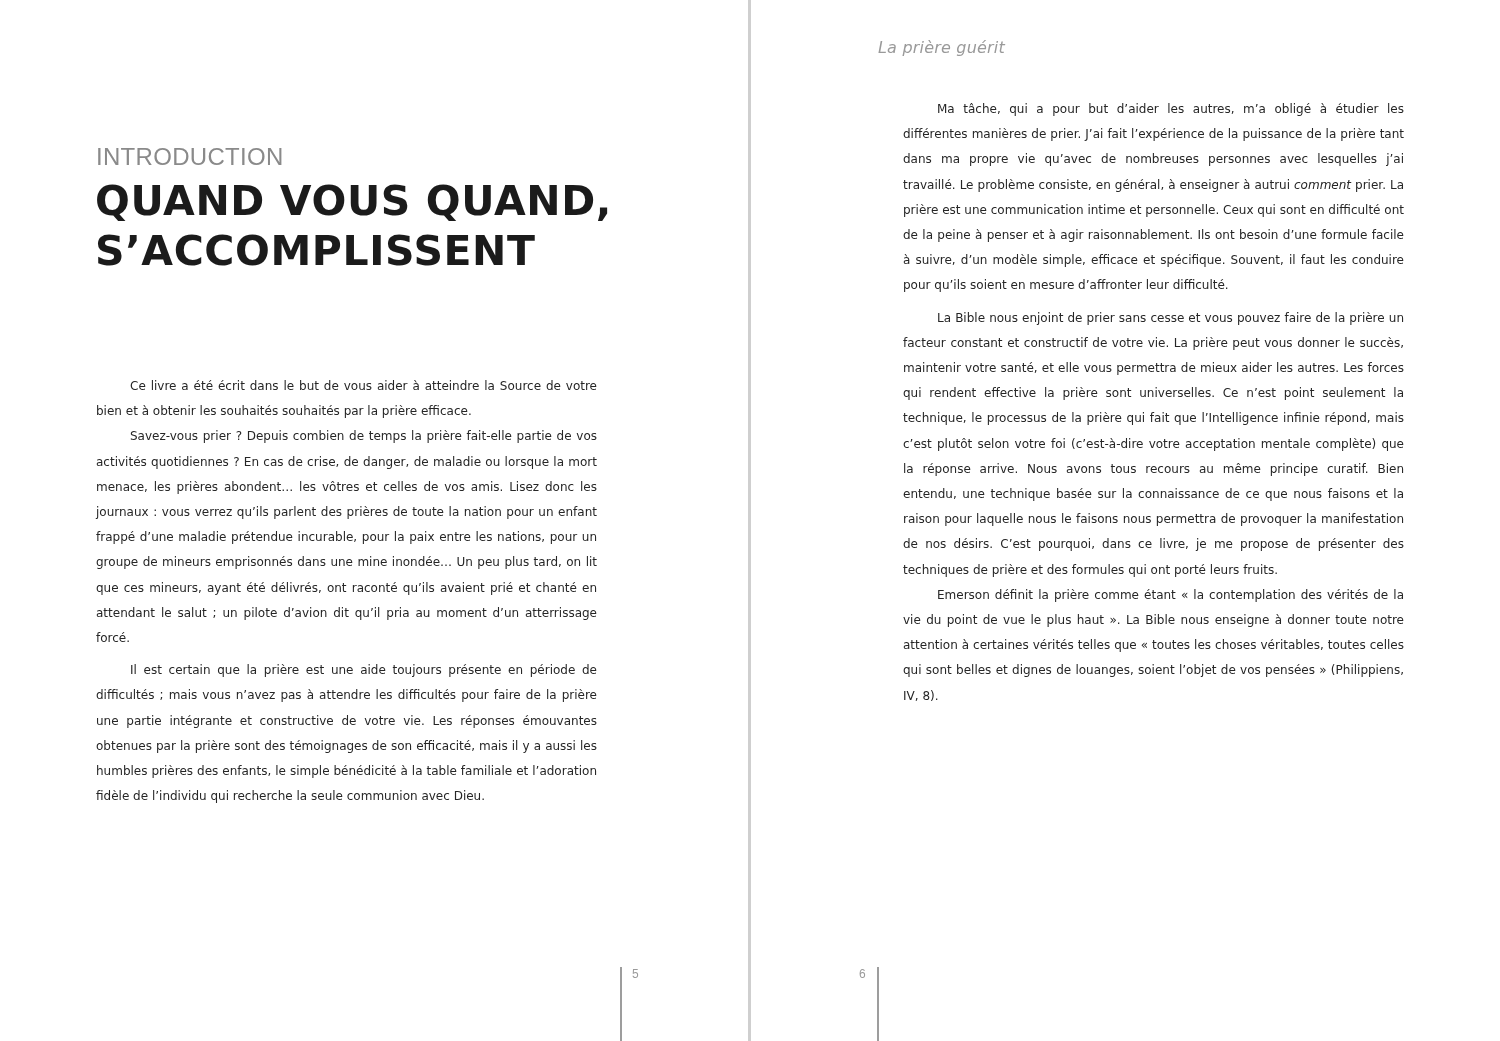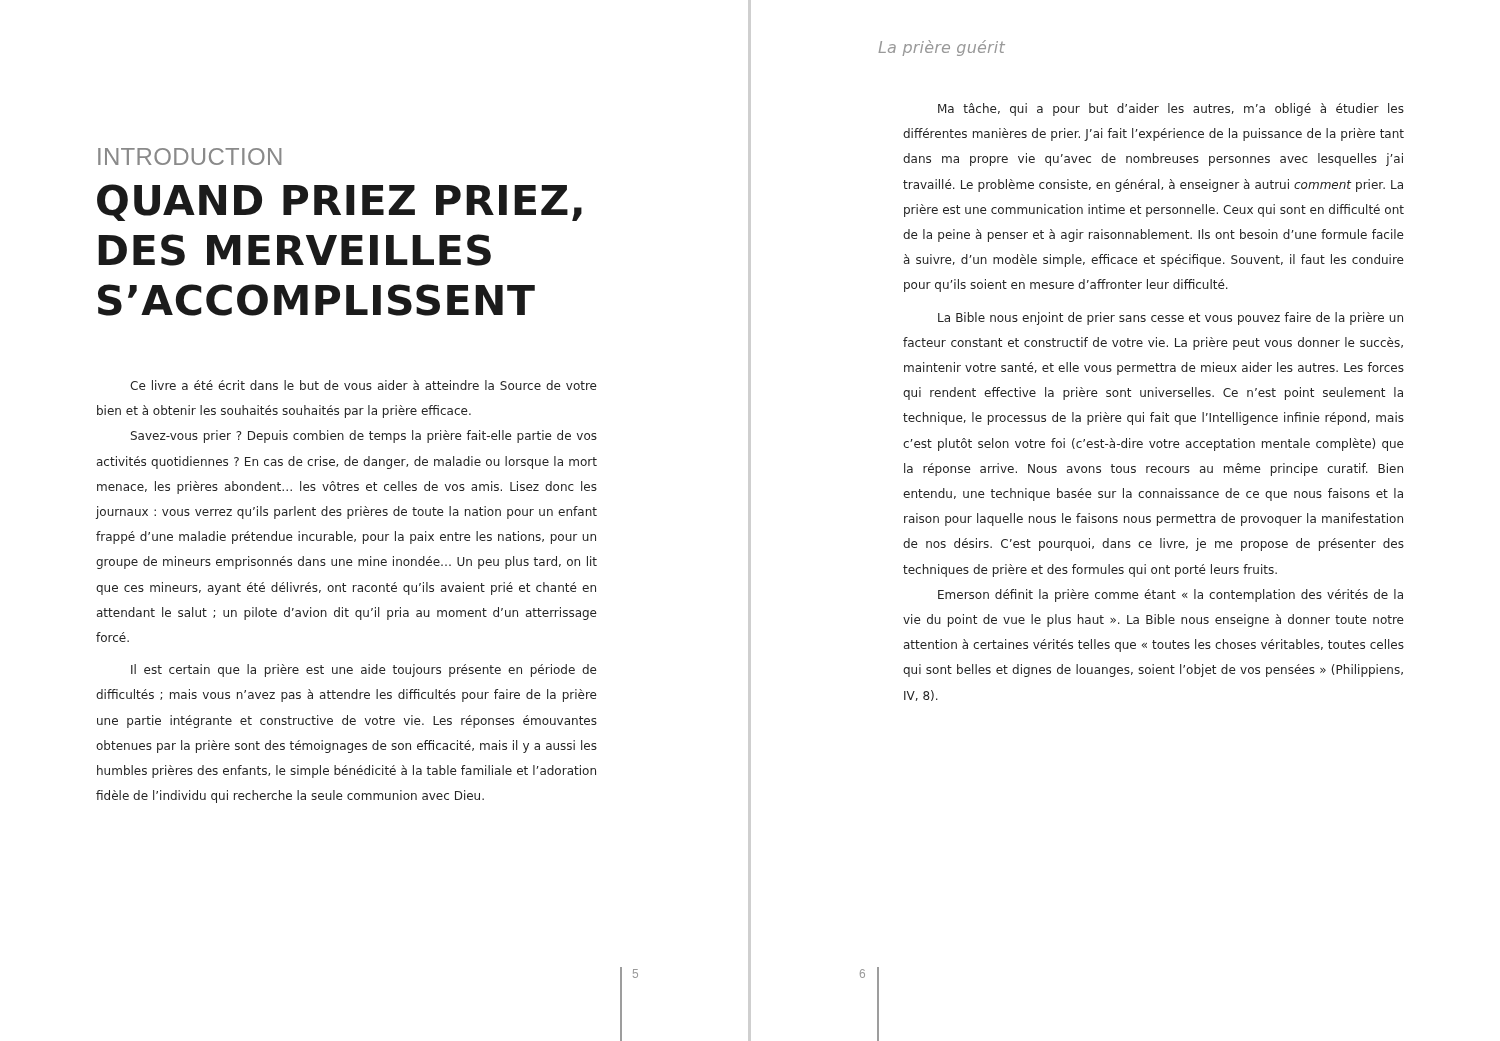--- a/index.html
+++ b/index.html
@@ -52,22 +52,21 @@
     .folio-right { left: 108px; }
   </style>
 </head>
 <body>
 
 <div class="spread">
 
   <div class="page page-left">
     <div class="chapter-label">INTRODUCTION</div>
     <h1 class="chapter-title">
-      <span>QUAND PRIEZ PRIEZ,</span>
-      <span>DES MERVEILLES</span>
+      <span>QUAND VOUS QUAND,</span>
       <span>S’ACCOMPLISSENT</span>
     </h1>
 
     <div class="body-text left-body">
       <p>Ce livre a été écrit dans le but de vous aider à atteindre la Source de votre bien et à obtenir les souhaités souhaités par la prière efficace.</p>
       <p>Savez-vous prier ? Depuis combien de temps la prière fait-elle partie de vos activités quotidiennes ? En cas de crise, de danger, de maladie ou lorsque la mort menace, les prières abondent… les vôtres et celles de vos amis. Lisez donc les journaux : vous verrez qu’ils parlent des prières de toute la nation pour un enfant frappé d’une maladie prétendue incu­rable, pour la paix entre les nations, pour un groupe de mineurs emprisonnés dans une mine inondée… Un peu plus tard, on lit que ces mineurs, ayant été délivrés, ont raconté qu’ils avaient prié et chanté en attendant le salut ; un pilote d’avion dit qu’il pria au moment d’un atterrissage forcé.</p>
       <p class="gap">Il est certain que la prière est une aide toujours présente en période de difficultés ; mais vous n’avez pas à attendre les difficultés pour faire de la prière une partie intégrante et constructive de votre vie. Les réponses émouvantes obtenues par la prière sont des témoignages de son efficacité, mais il y a aussi les humbles prières des enfants, le simple bénédi­cité à la table familiale et l’adoration fidèle de l’individu qui recherche la seule communion avec Dieu.</p>
     </div>
 
     <div class="folio-line folio-left-line"></div>

